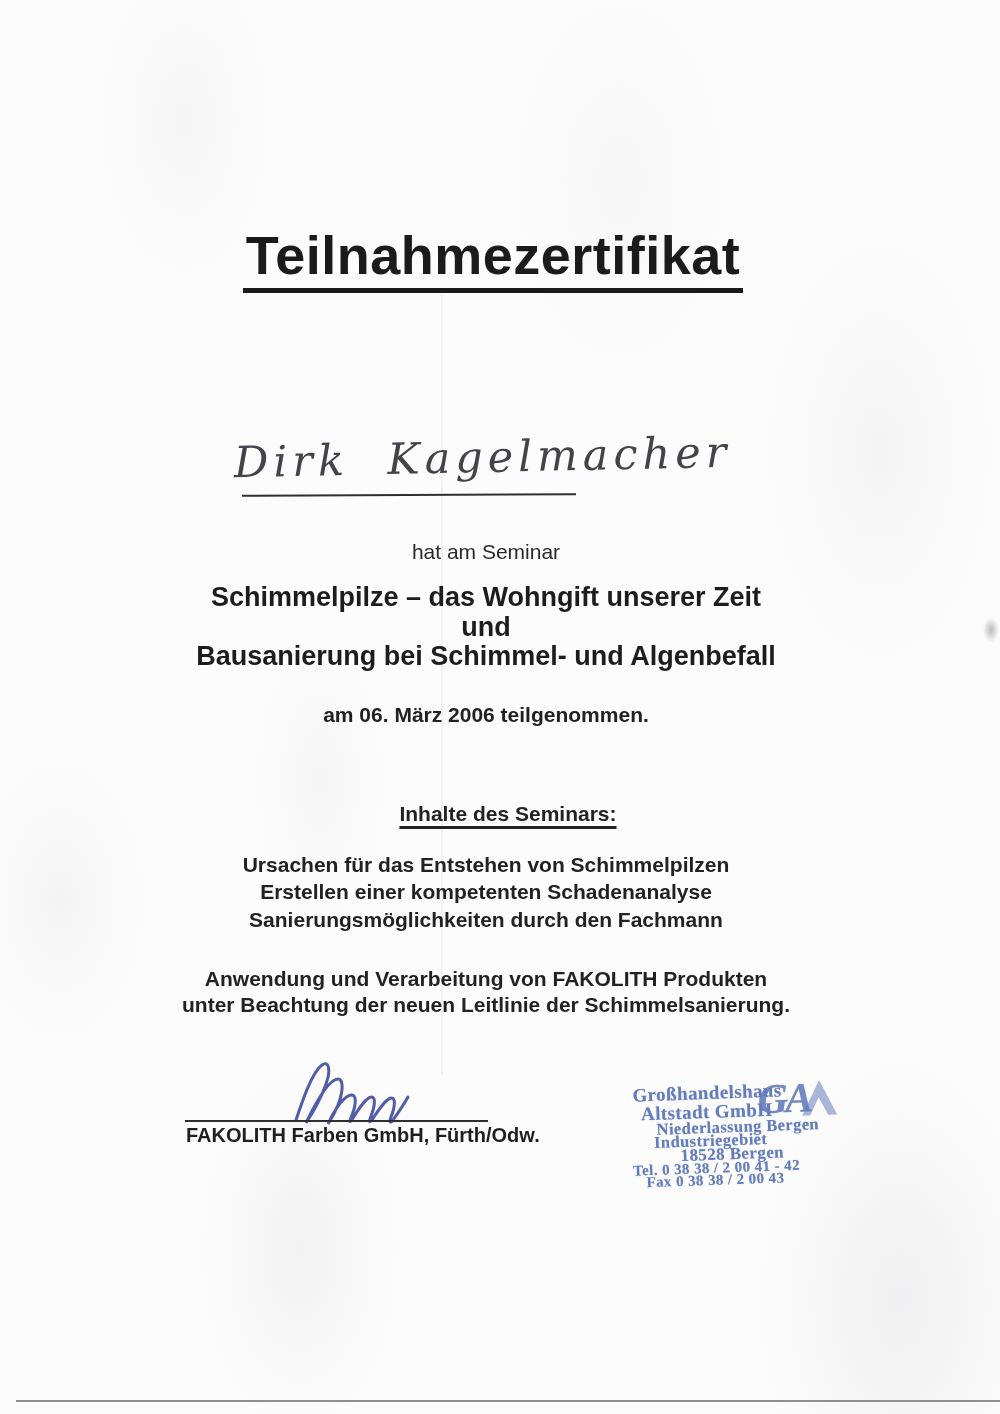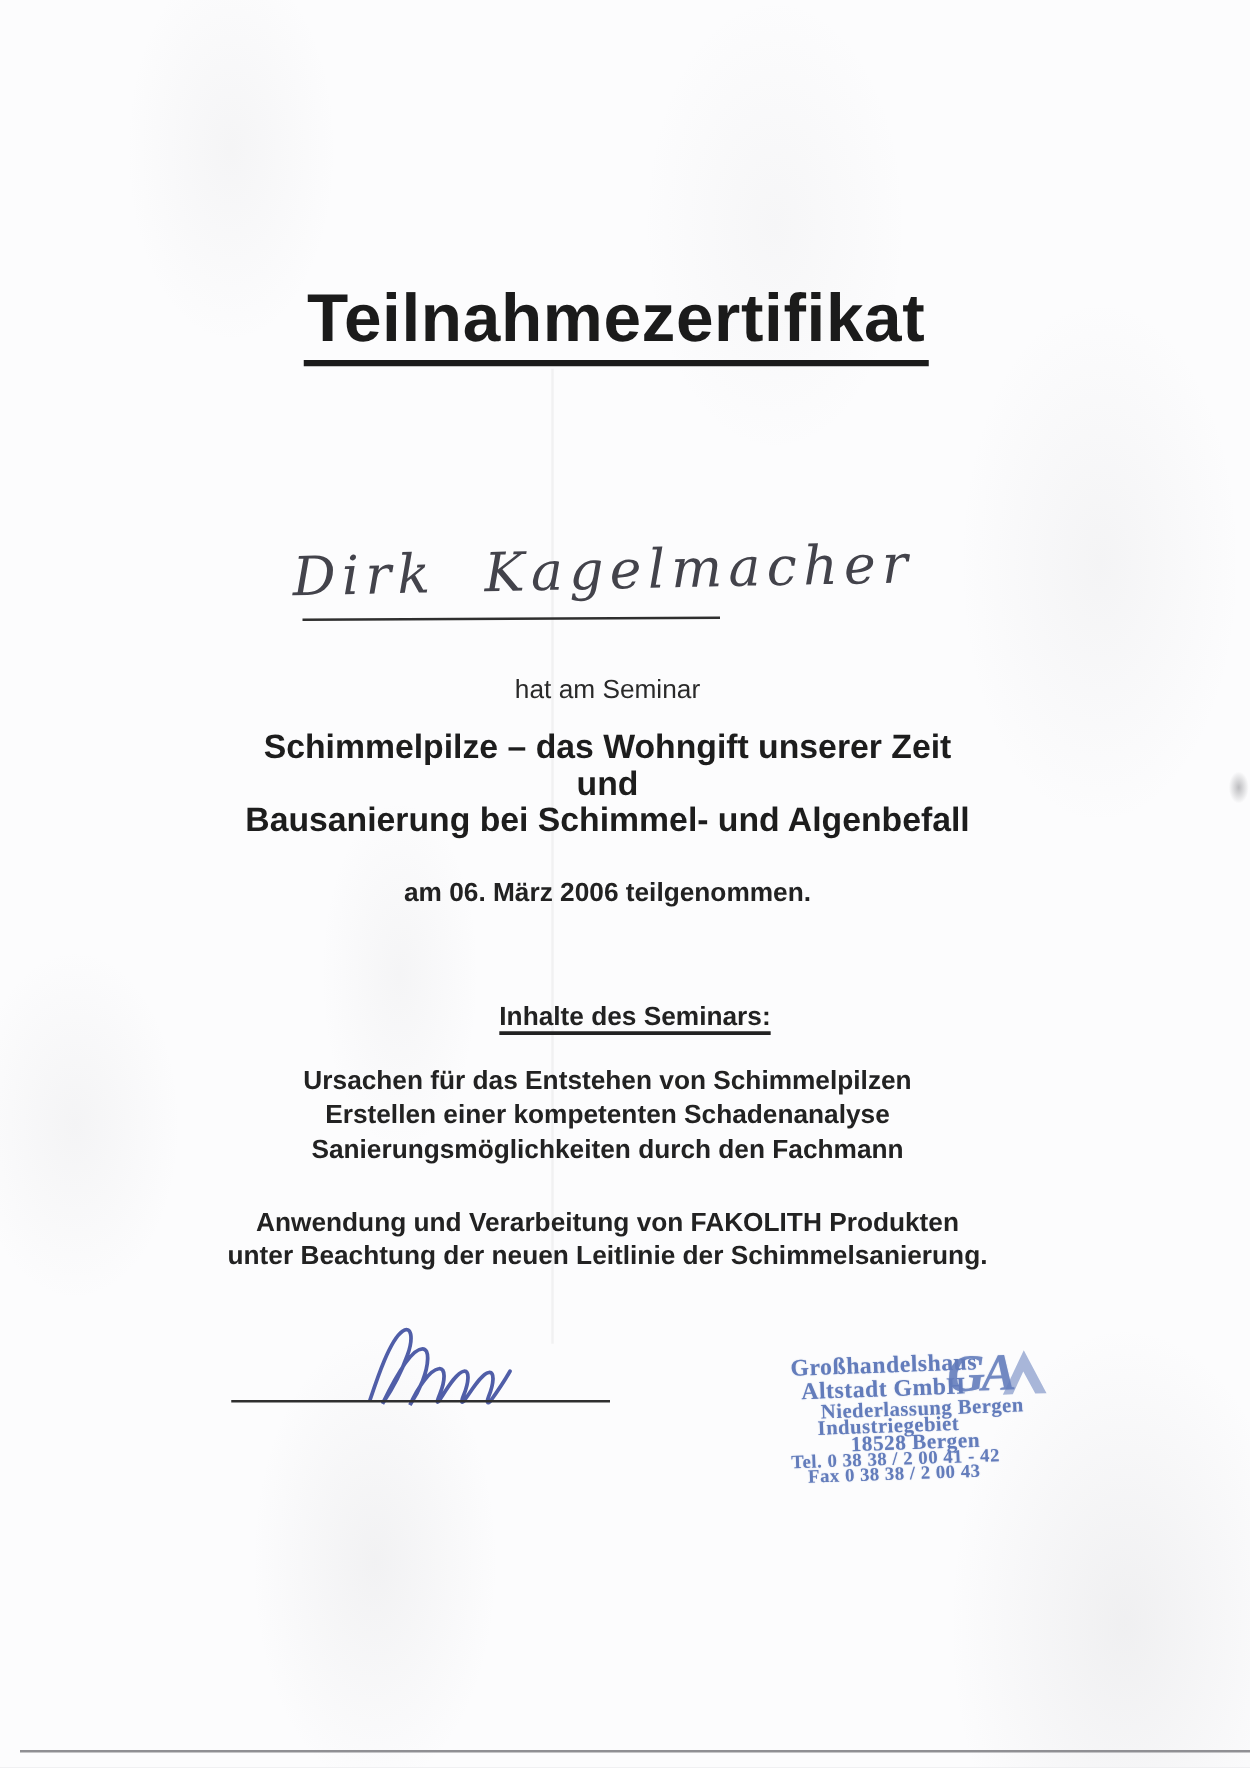--- a/index.html
+++ b/index.html
@@ -110,20 +110,21 @@
   <svg class="abs" style="left:282px;top:1058px;" width="160" height="70" viewBox="0 0 160 70" role="img" aria-label="Mann">
     <path d="M14 62 C20 44 30 14 40 7 C47 2 49 12 44 26 C38 43 30 56 24 65
              C36 40 48 21 56 21 C62 21 61 34 56 47 C52 57 48 63 46 66
              C52 52 62 38 69 37 C75 36 74 47 70 57 C68 62 67 65 69 63
              C75 54 83 40 89 39 C94 38 93 48 89 58 C87 63 87 65 89 63
              C95 55 103 41 109 40 C114 39 113 49 109 59 C107 64 108 66 111 62
              C116 55 122 46 126 39" fill="none" stroke="#3d4d9f" stroke-width="3" stroke-linecap="round" opacity=".9"></path>
   </svg>
 
   <div class="abs rule" style="left:185px;top:1120px;width:303px;"></div>
+  <div class="abs issuer" style="left:186px;top:1124px;">FAKOLITH Farben GmbH, Fürth/Odw.</div>
 
   <div class="abs stamp" style="left:622px;top:1083px;">
     <svg class="stamp-logo" width="80" height="44" viewBox="0 0 80 44">
       <text x="0" y="37" font-family="Liberation Serif, serif" font-style="italic" font-weight="bold" font-size="42" letter-spacing="-3" fill="#5b76b8" opacity=".9">GA</text>
       <polygon points="44,41 62,6 79,41 70,41 61,23 52,41" fill="#5b76b8" opacity=".55"></polygon>
     </svg>
     <div class="l1">Großhandelshaus</div>
     <div class="l2">Altstadt GmbH</div>
     <div class="l3">Niederlassung Bergen</div>
     <div class="l4">Industriegebiet</div>

